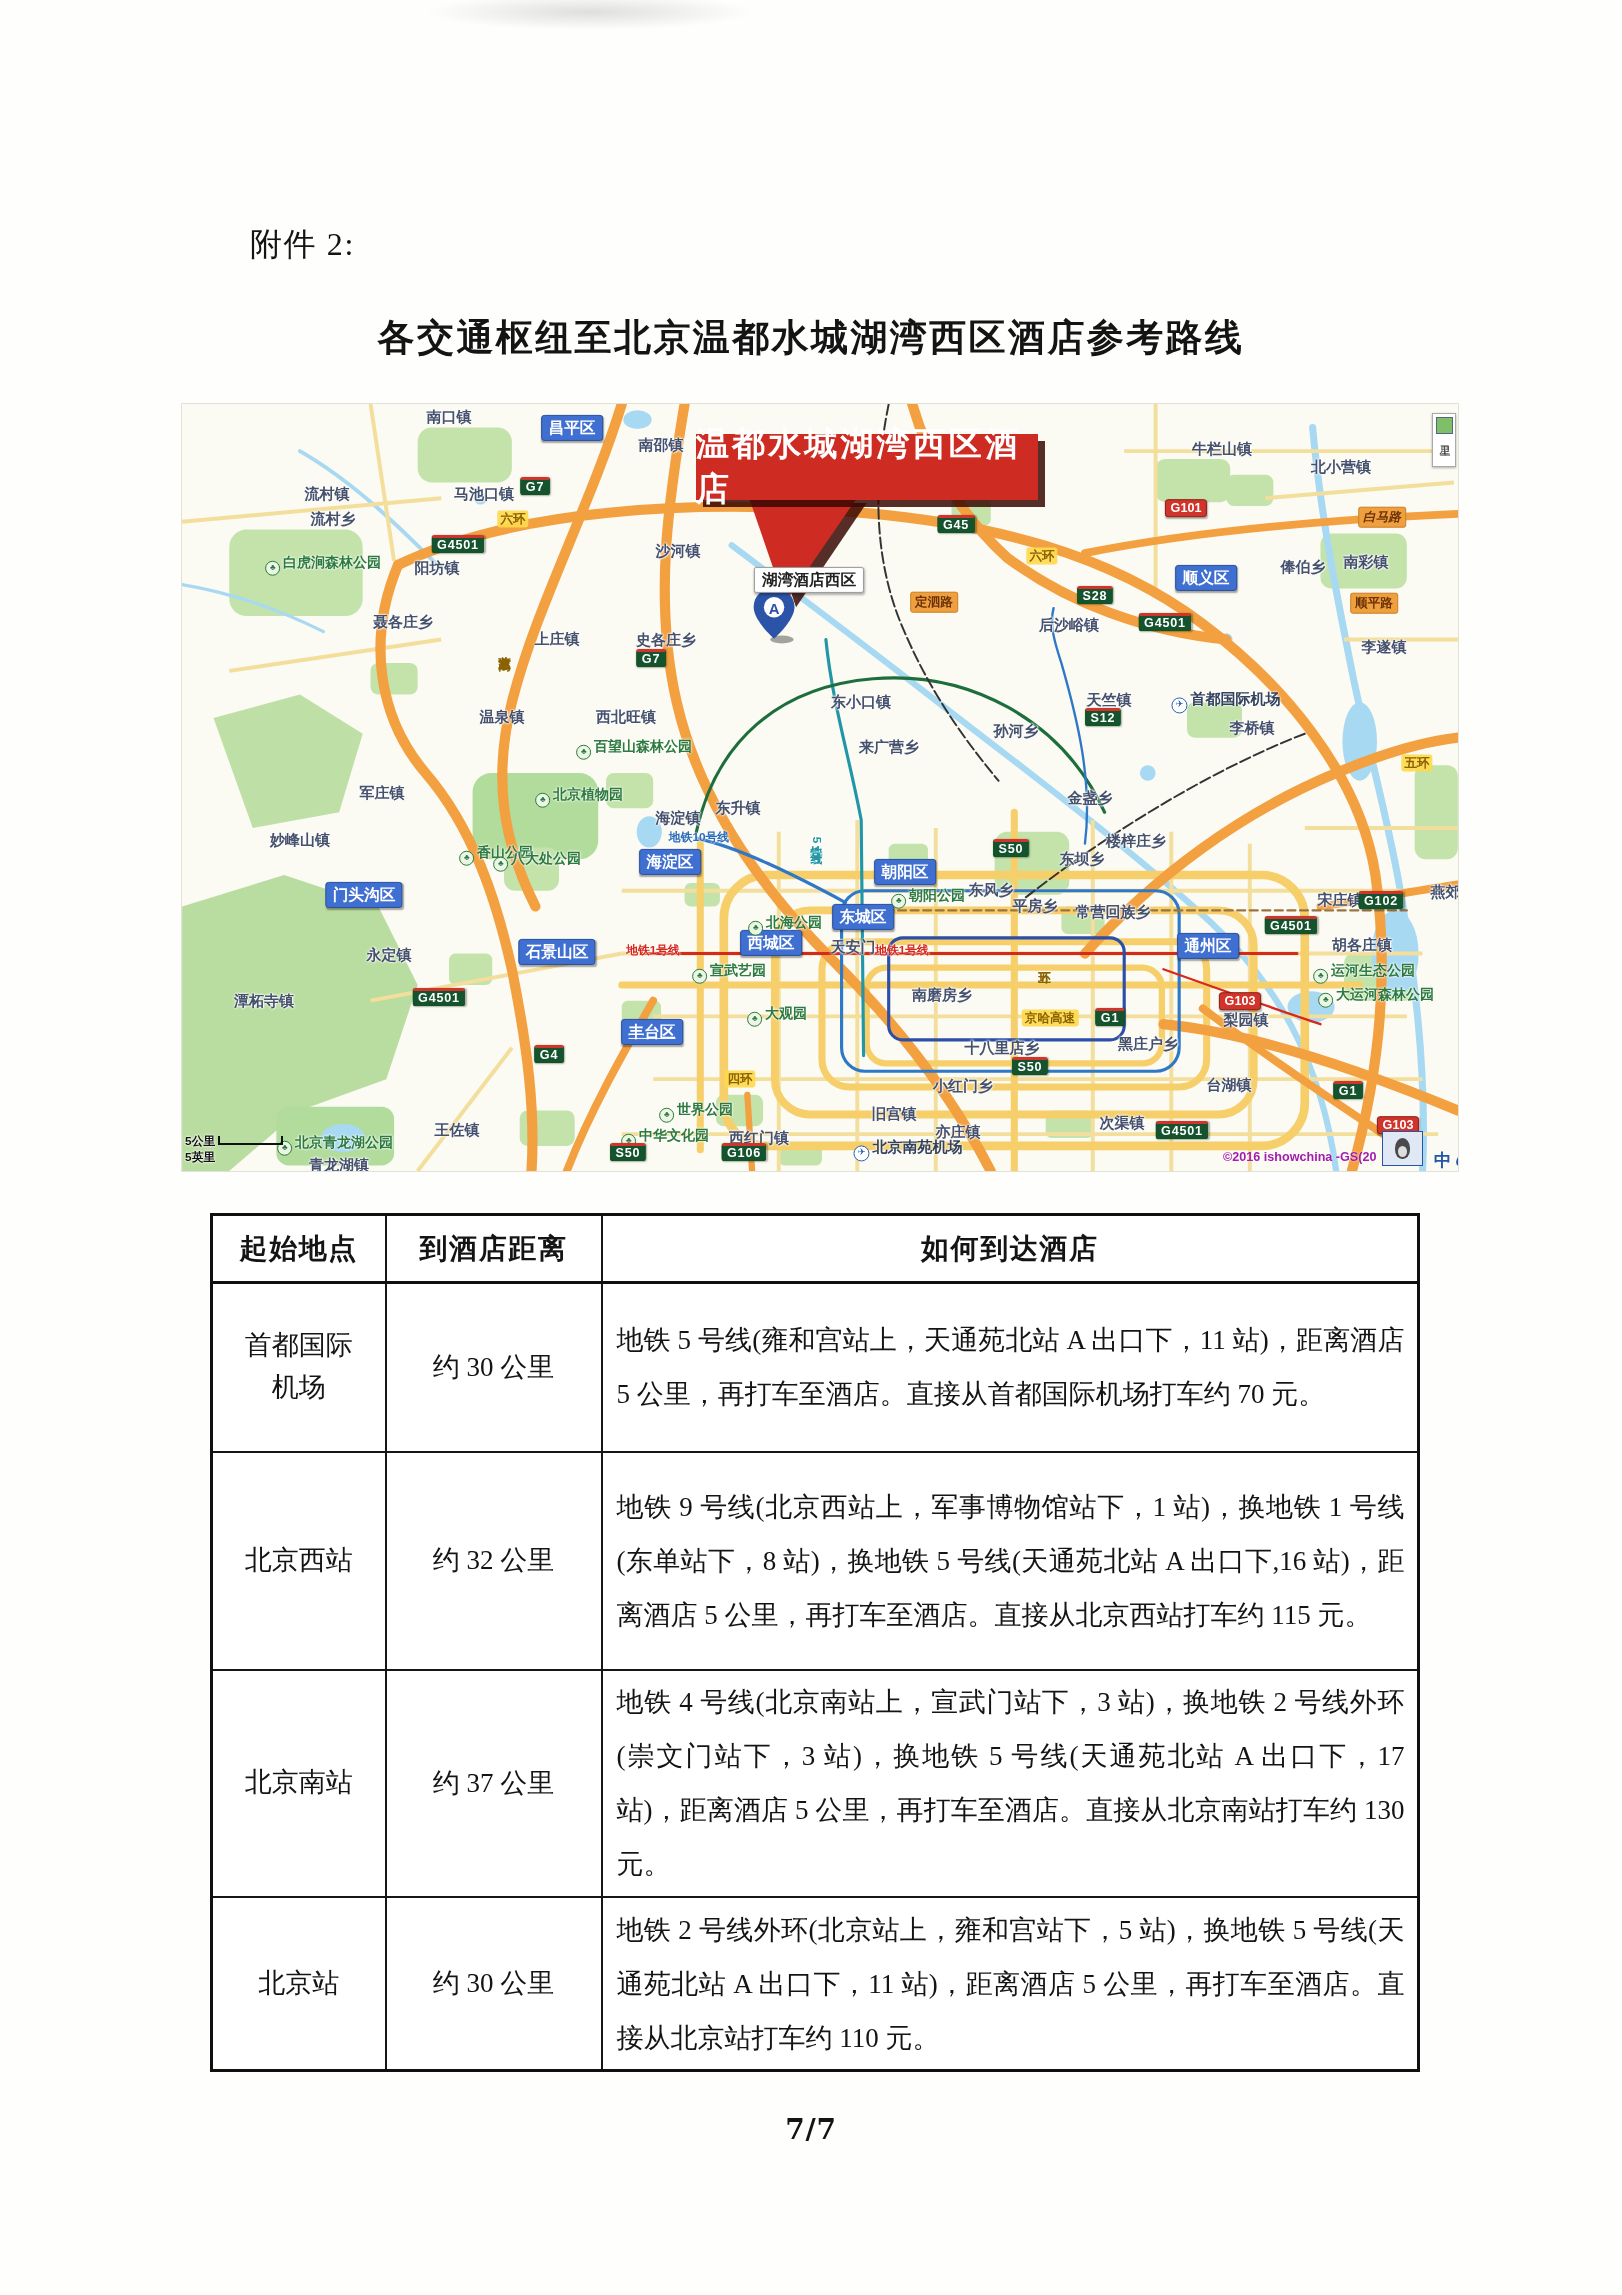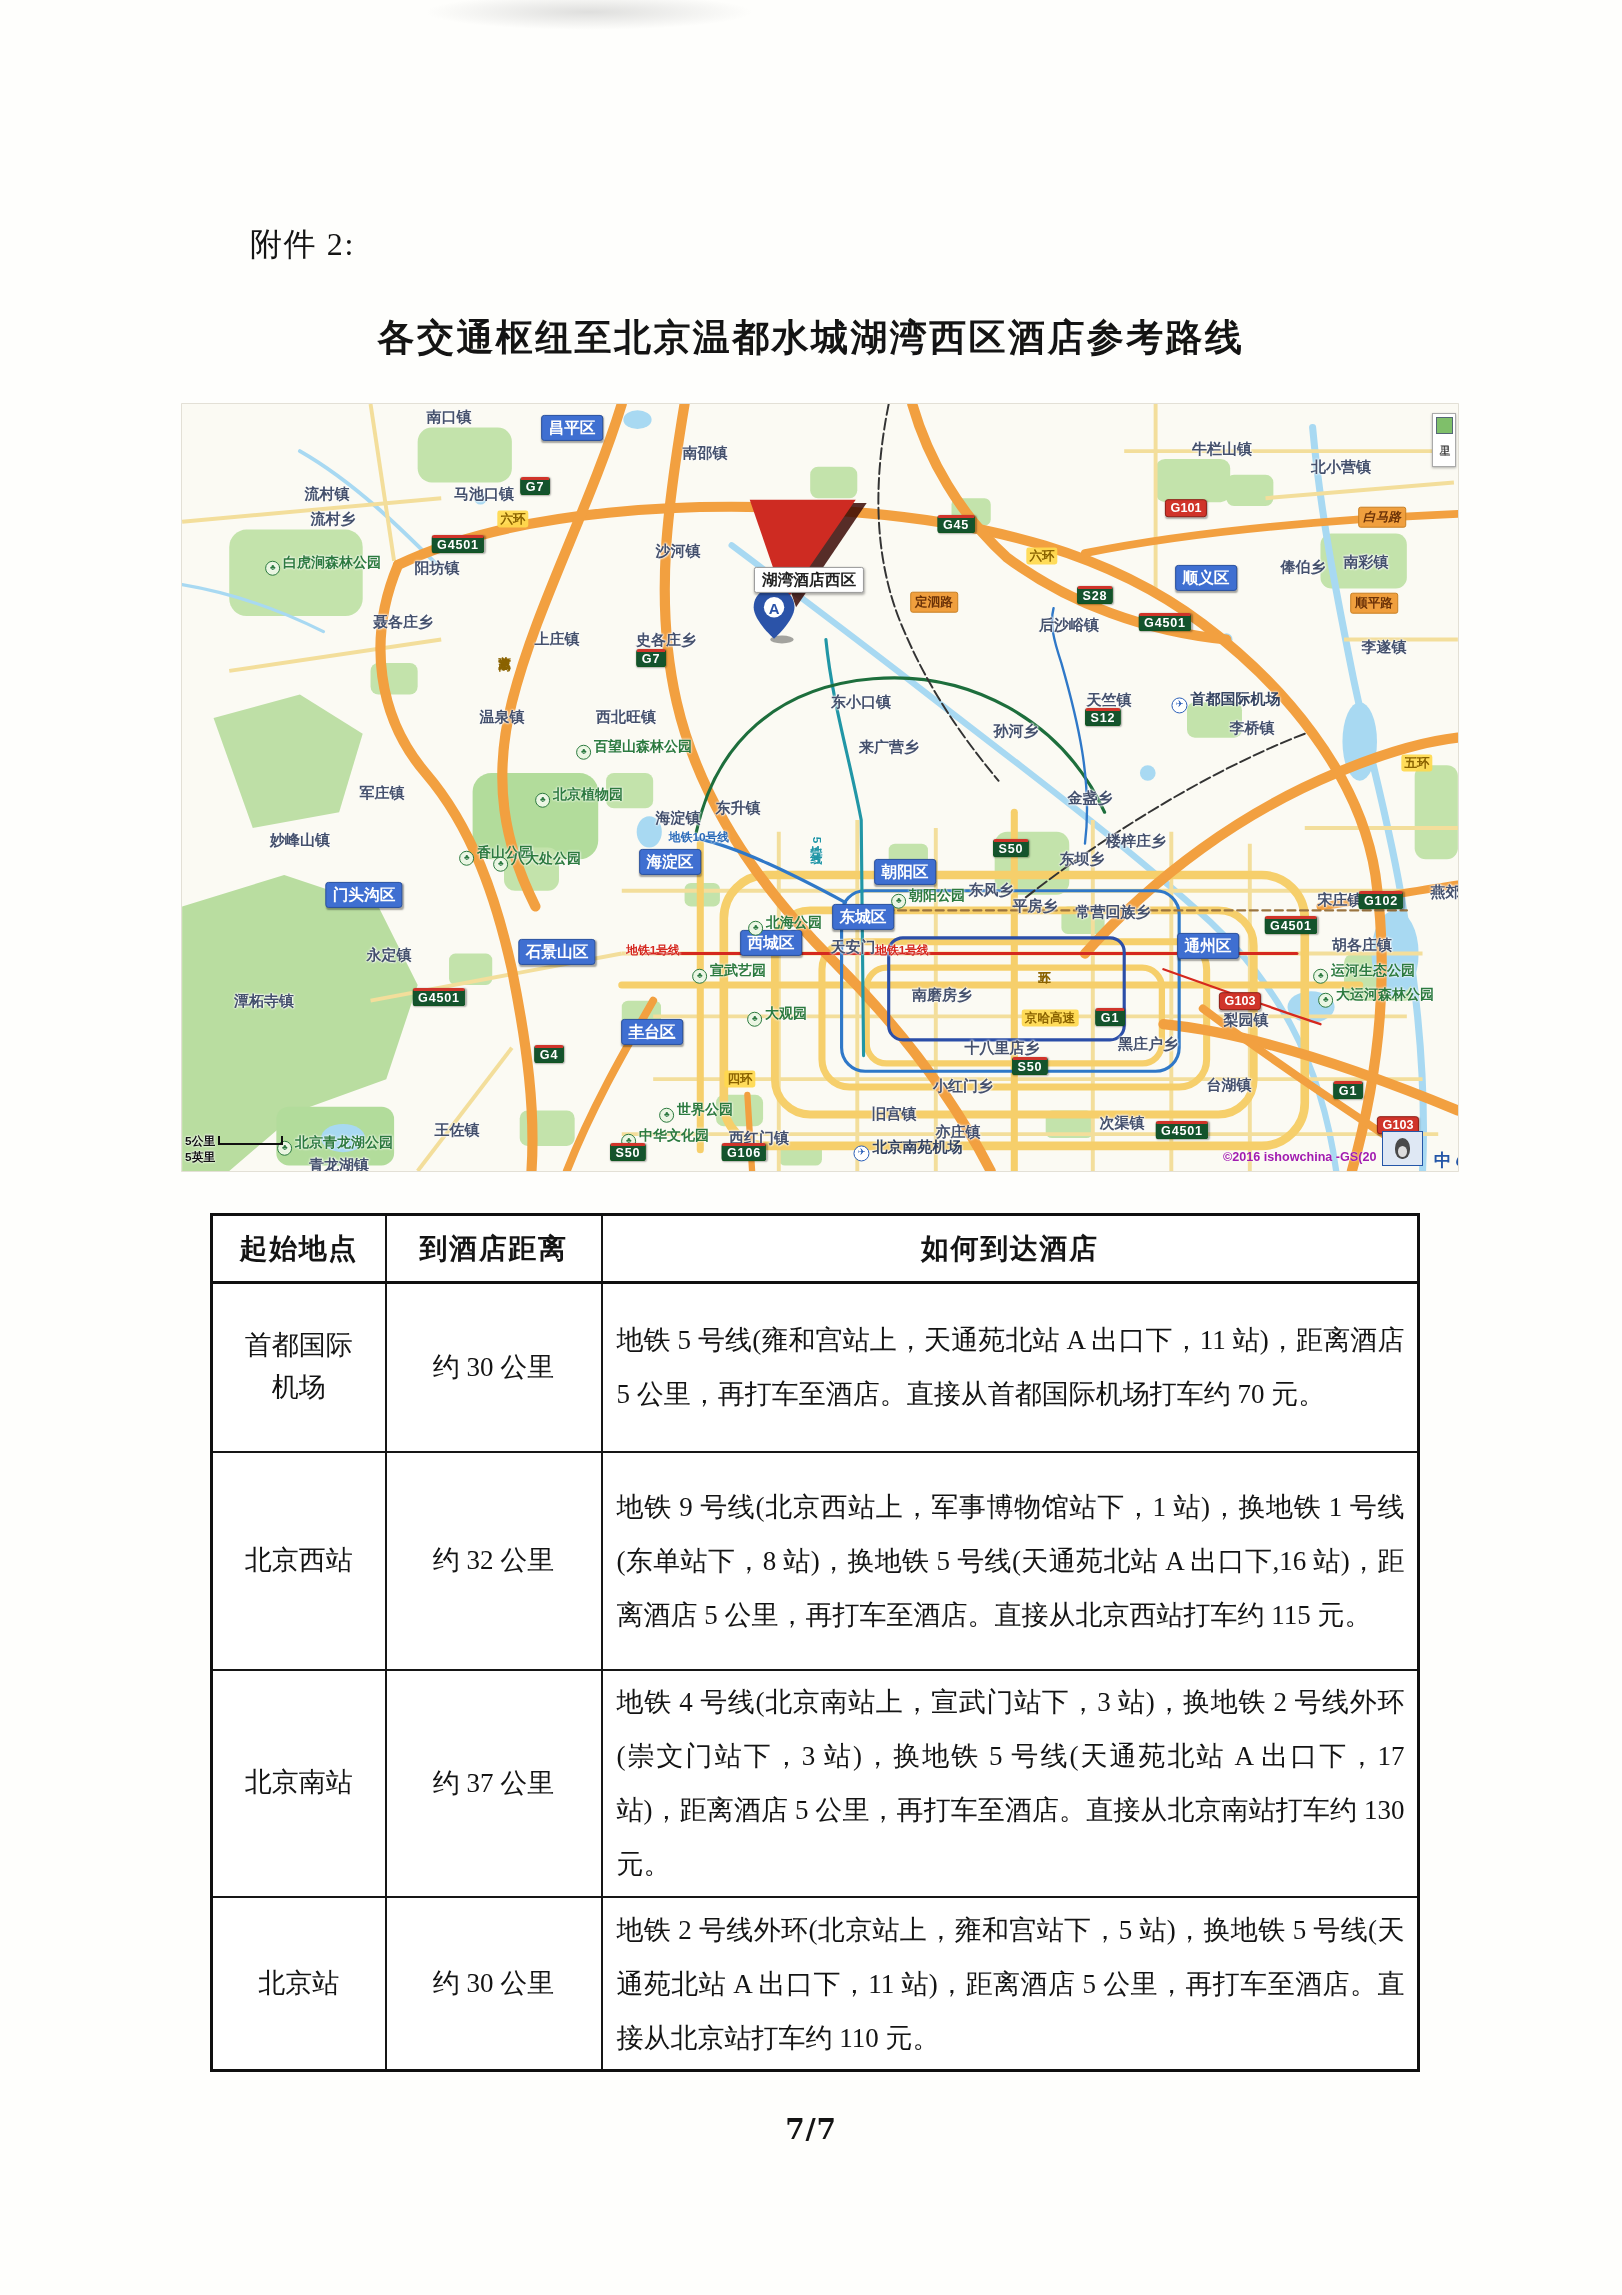--- a/index.html
+++ b/index.html
@@ -212,34 +212,37 @@
       </g>
 
       <g>
         <ellipse cx="764" cy="300" rx="15" ry="5" fill="rgba(0,0,0,.35)"></ellipse>
         <path d="M 754,234 c -15,0 -26,11 -26,25 c 0,17 26,40 26,40 c 0,0 26,-23 26,-40 c 0,-14 -11,-25 -26,-25 z" fill="#2b53a8" stroke="#16targets2f66" stroke-width="2"></path>
         <circle cx="754" cy="259" r="13" fill="#fff"></circle>
         <text x="754" y="267" text-anchor="middle" font-size="19" font-weight="bold" fill="#2b53a8" font-family="Liberation Sans, sans-serif">A</text>
       </g>
     </svg>
 
+    <div class="callout">
+      <span>温都水城湖湾西区酒店</span>
+    </div>
 
     <div>
         <span class="ml d" style="left: 390px; top: 24px;"><b>昌平区</b></span>
         <span class="ml d" style="left: 1024px; top: 174px;"><b>顺义区</b></span>
         <span class="ml d" style="left: 182px; top: 491px;"><b>门头沟区</b></span>
         <span class="ml d" style="left: 488px; top: 458px;"><b>海淀区</b></span>
         <span class="ml d" style="left: 375px; top: 548px;"><b>石景山区</b></span>
         <span class="ml d" style="left: 589px; top: 539px;"><b>西城区</b></span>
         <span class="ml d" style="left: 681px; top: 513px;"><b>东城区</b></span>
         <span class="ml d" style="left: 723px; top: 468px;"><b>朝阳区</b></span>
         <span class="ml d" style="left: 470px; top: 628px; text-decoration: underline;"><b>丰台区</b></span>
         <span class="ml d" style="left: 1026px; top: 542px;"><b>通州区</b></span>
         <span class="ml t" style="left: 267px; top: 12.6px;"><b>南口镇</b></span>
-        <span class="ml t" style="left: 479px; top: 49px; margin-left: 44px;"><b>南邵镇</b></span>
+        <span class="ml t" style="left: 479px; top: 41px;"><b>南邵镇</b></span>
         <span class="ml t" style="left: 145px; top: 90px;"><b>流村镇</b></span>
         <span class="ml t" style="left: 302px; top: 90px;"><b>马池口镇</b></span>
         <span class="ml t" style="left: 151px; top: 115px;"><b>流村乡</b></span>
         <span class="ml t" style="left: 255px; top: 164px;"><b>阳坊镇</b></span>
         <span class="ml t" style="left: 496px; top: 147px;"><b>沙河镇</b></span>
         <span class="ml t" style="left: 221px; top: 218px;"><b>聂各庄乡</b></span>
         <span class="ml t" style="left: 375px; top: 235px;"><b>上庄镇</b></span>
         <span class="ml t" style="left: 484px; top: 236px;"><b>史各庄乡</b></span>
         <span class="ml t" style="left: 320px; top: 313px;"><b>温泉镇</b></span>
         <span class="ml t" style="left: 444px; top: 313px;"><b>西北旺镇</b></span>

